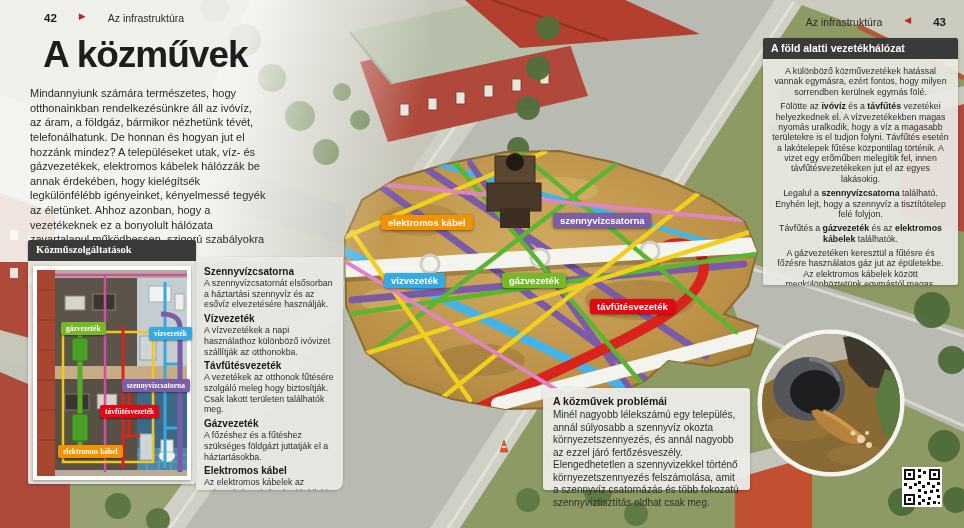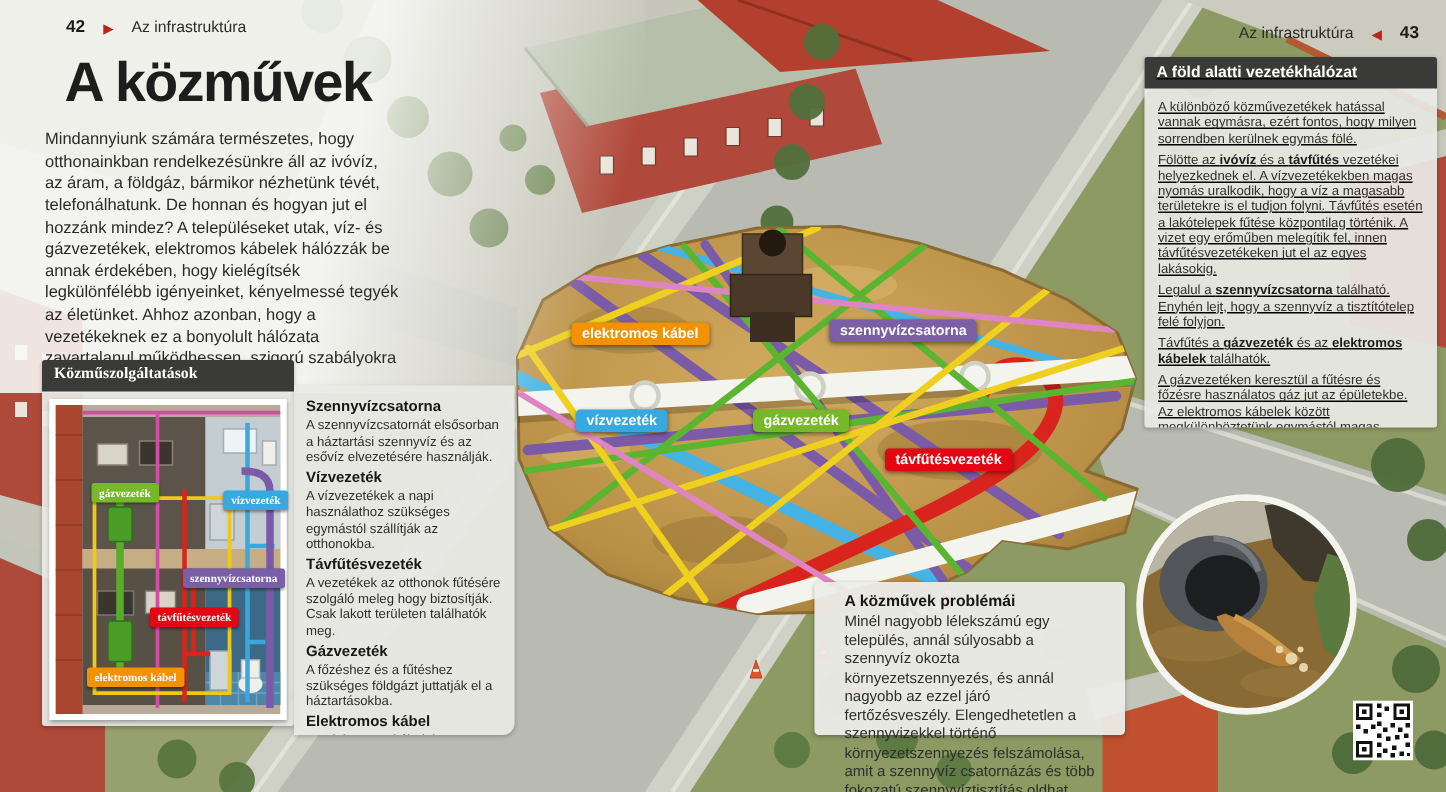--- a/index.html
+++ b/index.html
@@ -6,21 +6,21 @@
   #page{position:relative;width:964px;height:528px;overflow:hidden;
         font-family:"Liberation Sans","DejaVu Sans",sans-serif;background:#9aa37b;}
   #page *{box-sizing:border-box;}
   .abs{position:absolute;}
 
   
   .wash{left:0;top:0;width:430px;height:262px;
         background:linear-gradient(104deg,rgba(250,250,248,.88) 52%,rgba(250,250,248,0) 90%);}
 
   
-  .pghead{font-size:10.5px;color:#2b2b28;display:flex;align-items:flex-end;gap:12px;}
+  .pghead{font-size:10.5px;color:#2b2b28;display:flex;align-items:flex-start;gap:22px;}
   .pghead .pno{font-weight:bold;font-size:11.5px;color:#1c1c1a;}
   .pghead .arr{color:#c0231d;font-size:9px;line-height:1;}
 
   .title{left:43px;top:36px;font-size:37px;font-weight:bold;color:#1d1d1b;
          letter-spacing:-1px;line-height:1;}
   .intro{left:30px;top:86px;width:236px;font-size:11px;line-height:1.33;color:#2a2a27;}
 
   
   .panel{background:rgba(233,233,229,.93);box-shadow:0 1px 3px rgba(0,0,0,.25);border-radius:2px;}
   .panel-head{background:#3a3a38;color:#fff;font-weight:bold;font-size:10.5px;
@@ -38,25 +38,25 @@
                box-shadow:0 1px 2px rgba(0,0,0,.4);}
 
   
   .defs{left:196px;top:257px;width:147px;height:233px;padding:6px 8px;
         background:rgba(233,233,229,.92);border-radius:0 0 8px 0;
         box-shadow:0 1px 3px rgba(0,0,0,.2);overflow:hidden;}
   .defs h4{margin:3px 0 1px 0;font-size:10px;color:#171715;}
   .defs p{margin:0;font-size:8.8px;line-height:1.22;color:#2e2e2b;}
 
   
-  .ubox{left:763px;top:38px;width:195px;height:247px;text-decoration:underline;}
-  .ubox .panel-body{overflow:hidden;height:226px;line-height:1.18;}
-
-  
-  .pbox{left:543px;top:388px;width:207px;height:102px;padding:7px 20px;
+  .ubox{left:763px;top:38px;width:195px;height:247px;}
+  .ubox .panel-body{overflow:hidden;height:226px;line-height:1.18;text-align:center;}
+
+  
+  .pbox{left:543px;top:388px;width:207px;height:102px;padding:7px 10px;
         background:rgba(236,236,232,.95);border-radius:3px;
         box-shadow:0 1px 3px rgba(0,0,0,.25);}
   .pbox h4{margin:0 0 2px 0;font-size:10.5px;color:#171715;}
   .pbox p{margin:0;font-size:10px;line-height:1.25;color:#2e2e2b;}
 
   
   .pipe-label{position:absolute;color:#fff;font-weight:bold;font-size:9.5px;
               padding:2px 7px;border-radius:3px;white-space:nowrap;
               box-shadow:0 1px 3px rgba(0,0,0,.45);}
 
@@ -334,21 +334,21 @@
     <span class="house-label" style="right: 4px; top: 87px; background: rgb(54, 169, 225);">vízvezeték</span>
     <span class="house-label" style="right: 6px; top: 139px; background: rgb(122, 94, 166);">szennyvízcsatorna</span>
     <span class="house-label" style="left: 72px; top: 165px; background: rgb(227, 6, 19);">távfűtésvezeték</span>
     <span class="house-label" style="left: 30px; top: 205px; background: rgb(243, 146, 0);">elektromos kábel</span>
   </div>
 
   <div class="abs defs">
     <h4>Szennyvízcsatorna</h4>
     <p>A szennyvízcsatornát elsősorban a háztartási szennyvíz és az esővíz elvezetésére használják.</p>
     <h4>Vízvezeték</h4>
-    <p>A vízvezetékek a napi használathoz szükséges egymástól szállítják az otthonokba.</p>
+    <p>A vízvezetékek a napi használathoz különböző ivóvizet szállítják az otthonokba.</p>
     <h4>Távfűtésvezeték</h4>
     <p>A vezetékek az otthonok fűtésére szolgáló meleg hogy biztosítják. Csak lakott területen találhatók meg.</p>
     <h4>Gázvezeték</h4>
     <p>A főzéshez és a fűtéshez szükséges földgázt juttatják el a háztartásokba.</p>
     <h4>Elektromos kábel</h4>
     <p>Az elektromos kábelek az otthonok áramigényét elégítik ki, valamint bekapcsolják az épületeket a távközlési hálózatokba.</p>
   </div>
 
   <div class="abs panel ubox">
     <div class="panel-head">A föld alatti vezetékhálózat</div>

